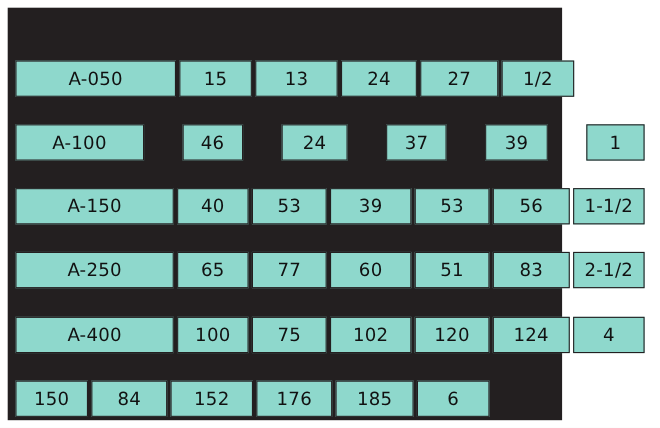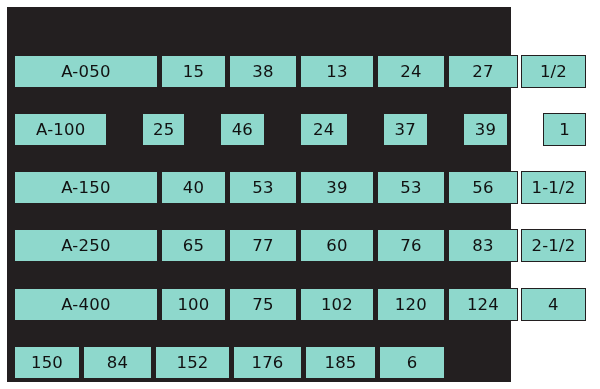--- a/index.html
+++ b/index.html
@@ -76,30 +76,28 @@
 </style>
 </head>
 <body>
 
 <div id="spec-table-frame">
   <div id="spec-table">
 
     <div class="table-row row-0">
       <div class="cell c-model">A-050</div>
       <div class="cell c-1">15</div>
-      <div class="cell c-2">38</div>
       <div class="cell c-3">13</div>
       <div class="cell c-4">24</div>
       <div class="cell c-5">27</div>
       <div class="cell c-6">1/2</div>
     </div>
 
     <div class="table-row row-1">
       <div class="cell c-model">A-100</div>
-      <div class="cell c-1">25</div>
       <div class="cell c-2">46</div>
       <div class="cell c-3">24</div>
       <div class="cell c-4">37</div>
       <div class="cell c-5">39</div>
       <div class="cell c-6">1</div>
     </div>
 
     <div class="table-row row-2">
       <div class="cell c-model">A-150</div>
       <div class="cell c-1">40</div>
@@ -108,21 +106,21 @@
       <div class="cell c-4">53</div>
       <div class="cell c-5">56</div>
       <div class="cell c-6">1-1/2</div>
     </div>
 
     <div class="table-row row-3">
       <div class="cell c-model">A-250</div>
       <div class="cell c-1">65</div>
       <div class="cell c-2">77</div>
       <div class="cell c-3">60</div>
-      <div class="cell c-4">76</div>
+      <div class="cell c-4">51</div>
       <div class="cell c-5">83</div>
       <div class="cell c-6">2-1/2</div>
     </div>
 
     <div class="table-row row-4">
       <div class="cell c-model">A-400</div>
       <div class="cell c-1">100</div>
       <div class="cell c-2">75</div>
       <div class="cell c-3">102</div>
       <div class="cell c-4">120</div>

